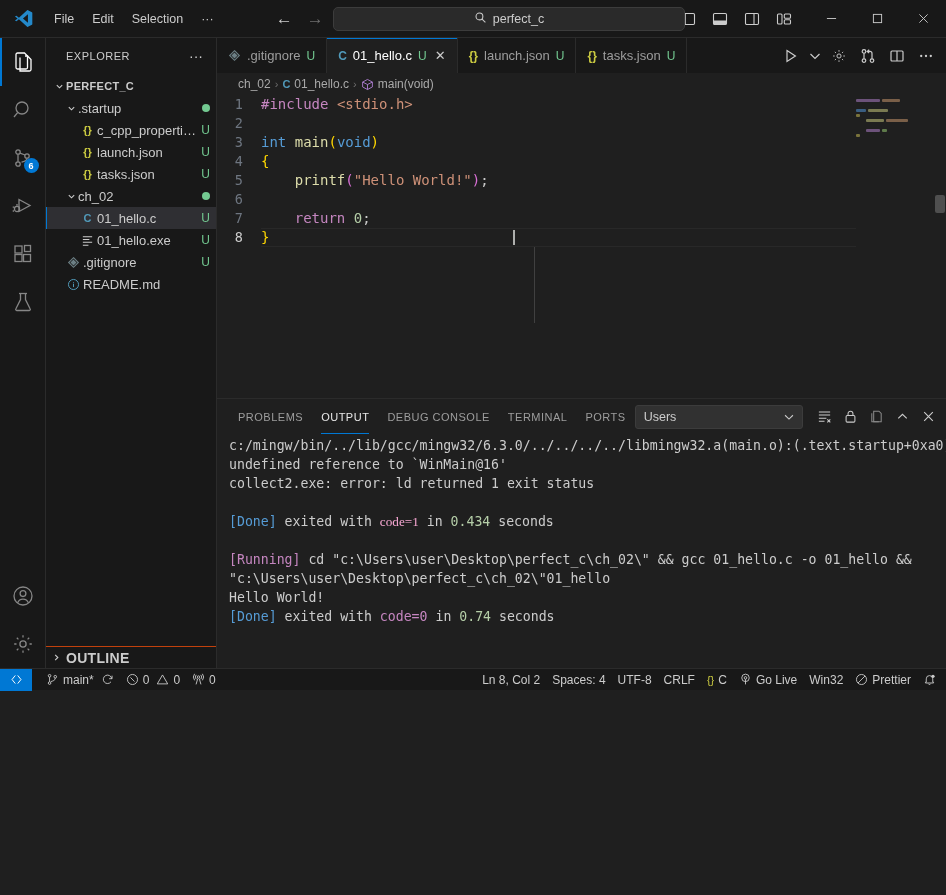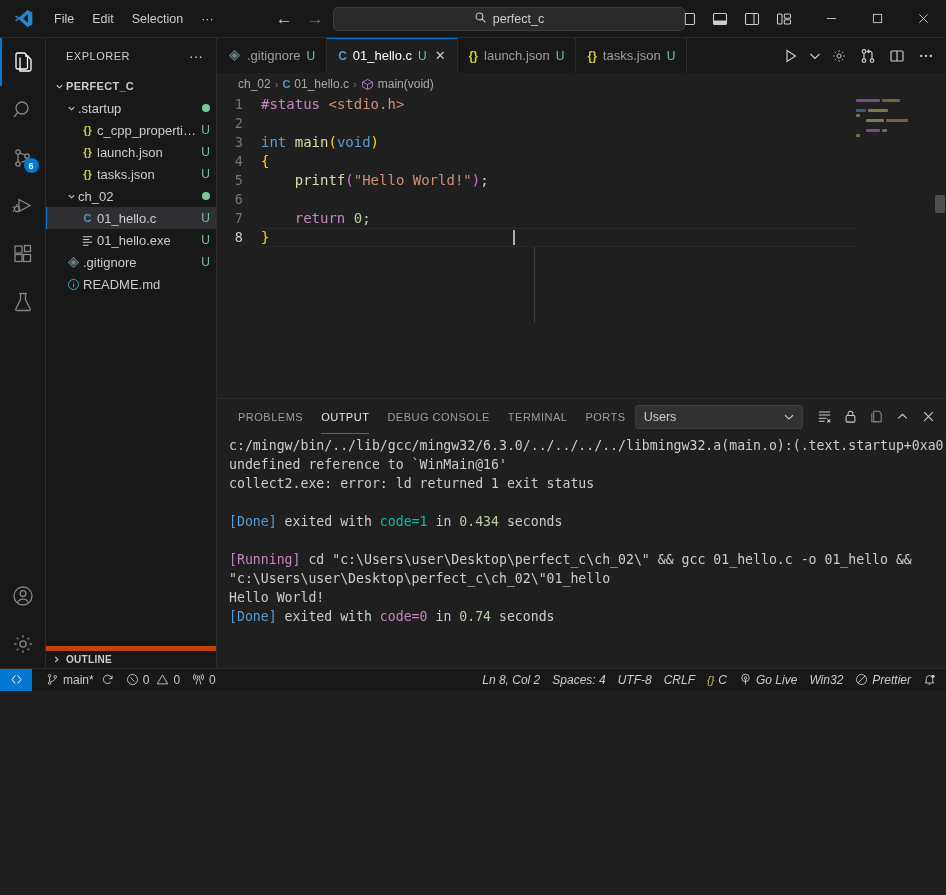--- a/index.html
+++ b/index.html
@@ -97,22 +97,22 @@
     width: 19px; display: flex; align-items: center; justify-content: center;
     font-size: 11px; font-weight: bold;
   }
   .ficon svg { width: 13px; height: 13px; }
   .rname { flex: 1; white-space: nowrap; overflow: hidden; text-overflow: ellipsis; }
   .rname.bold { font-weight: bold; font-size: 11px; letter-spacing: .3px; }
   .rstat { font-size: 12px; color: #73c991; margin-left: 4px; }
   .dot { width: 8px; height: 8px; border-radius: 50%; background: #73c991; margin-left: 4px; }
   .sb-bottom { flex: 0 0 auto; }
   .sb-sec {
-    height: 22px; display: flex; align-items: center; border-top: 5px solid #c2410c;
-    font-size: 10px; font-weight: bold; color: #cccccc; cursor: default; letter-spacing: .3px;
+    height: 22px; display: flex; align-items: center; border-top: 1px solid #c2410c;
+    font-size: 14px; font-weight: bold; color: #cccccc; cursor: default; letter-spacing: .3px;
   }
   .sb-sec .twisty { width: 20px; }
 
   
   .main { flex: 1; display: flex; flex-direction: column; min-width: 0; background: #1f1f1f; }
 
   
   .tabbar { height: 35px; display: flex; background: #181818; flex: 0 0 35px; }
   .tabs { display: flex; }
   .tab {
@@ -206,39 +206,39 @@
   }
   .pselect svg { width: 14px; height: 14px; }
   .pa { width: 24px; height: 24px; display:flex; align-items:center; justify-content:center; border-radius:4px; cursor:default; color:#cccccc; }
   .pa svg { width: 15px; height: 15px; }
   .panel-body {
     flex: 1; overflow: hidden; padding: 2px 0 0 12px;
     font-family: "DejaVu Sans Mono", "Liberation Mono", monospace;
     font-size: 13.2px; line-height: 19px; color: #cccccc; position: relative;
   }
   .oline { white-space: pre; height: 19px; }
-  .o-err  { color: #14b8a6; }
+  .o-err  { color: #f9a8d4; font-family: Liberation Serif, serif; }
   .o-done { color: #569cd6; }
   .o-run  { color: #c586c0; }
   .o-num  { color: #b5cea8; }
   .o-mag  { color: #c586c0; }
 
   
   .statusbar {
     height: 22px; flex: 0 0 22px; background: #181818; display: flex; align-items: center;
     font-size: 12px; color: #cccccc; border-top: 1px solid #2b2b2b; position: relative; z-index: 5;
   }
   .st-remote {
     width: 32px; height: 22px; background: #0078d4; display: flex; align-items: center;
     justify-content: center; cursor: default;
   }
   .st-remote svg { width: 13px; height: 13px; }
   .si { display: flex; align-items: center; gap: 4px; padding: 0 6px; height: 22px; cursor: default; white-space: nowrap; }
   .si svg { width: 13px; height: 13px; }
-  .st-right { margin-left: auto; display: flex; align-items: center; font-style: italic; }
+  .st-right { margin-left: auto; display: flex; align-items: center; }
 </style>
 </head>
 <body>
 
 <div class="app">
 
   <div class="titlebar">
     <div class="vs-logo">
       <svg viewBox="0 0 24 24">
           <path fill="#2489ca" d="M17.7 1.5 22.6 4a1 1 0 0 1 .55.9v14.2a1 1 0 0 1-.55.9l-4.9 2.5a1 1 0 0 1-1.11-.14L6.2 13.1l-3.1 2.35-1.9-1 3.35-2.45L1.2 9.55l1.9-1 3.1 2.35L16.59 1.64a1 1 0 0 1 1.11-.14ZM17.6 6.6l-6.3 5.4 6.3 5.4Z"></path>
@@ -564,21 +564,21 @@
           <span>main(void)</span>
         </span>
       </div>
 
       <div class="editor">
         <div class="code">
           <div class="indent-guide" style="left:317px;top:152px;height:76px"></div>
 
           <div class="cline">
             <span class="gut">1</span>
-            <span class="ctext"><span class="k-pre">#status</span> <span class="k-str">&lt;stdio.h&gt;</span></span>
+            <span class="ctext"><span class="k-pre">#include</span> <span class="k-str">&lt;stdio.h&gt;</span></span>
           </div>
           <div class="cline">
             <span class="gut">2</span>
             <span class="ctext"></span>
           </div>
           <div class="cline">
             <span class="gut">3</span>
             <span class="ctext"><span class="k-kw">int</span> <span class="k-fn">main</span><span class="k-br">(</span><span class="k-kw">void</span><span class="k-br">)</span></span>
           </div>
           <div class="cline">

